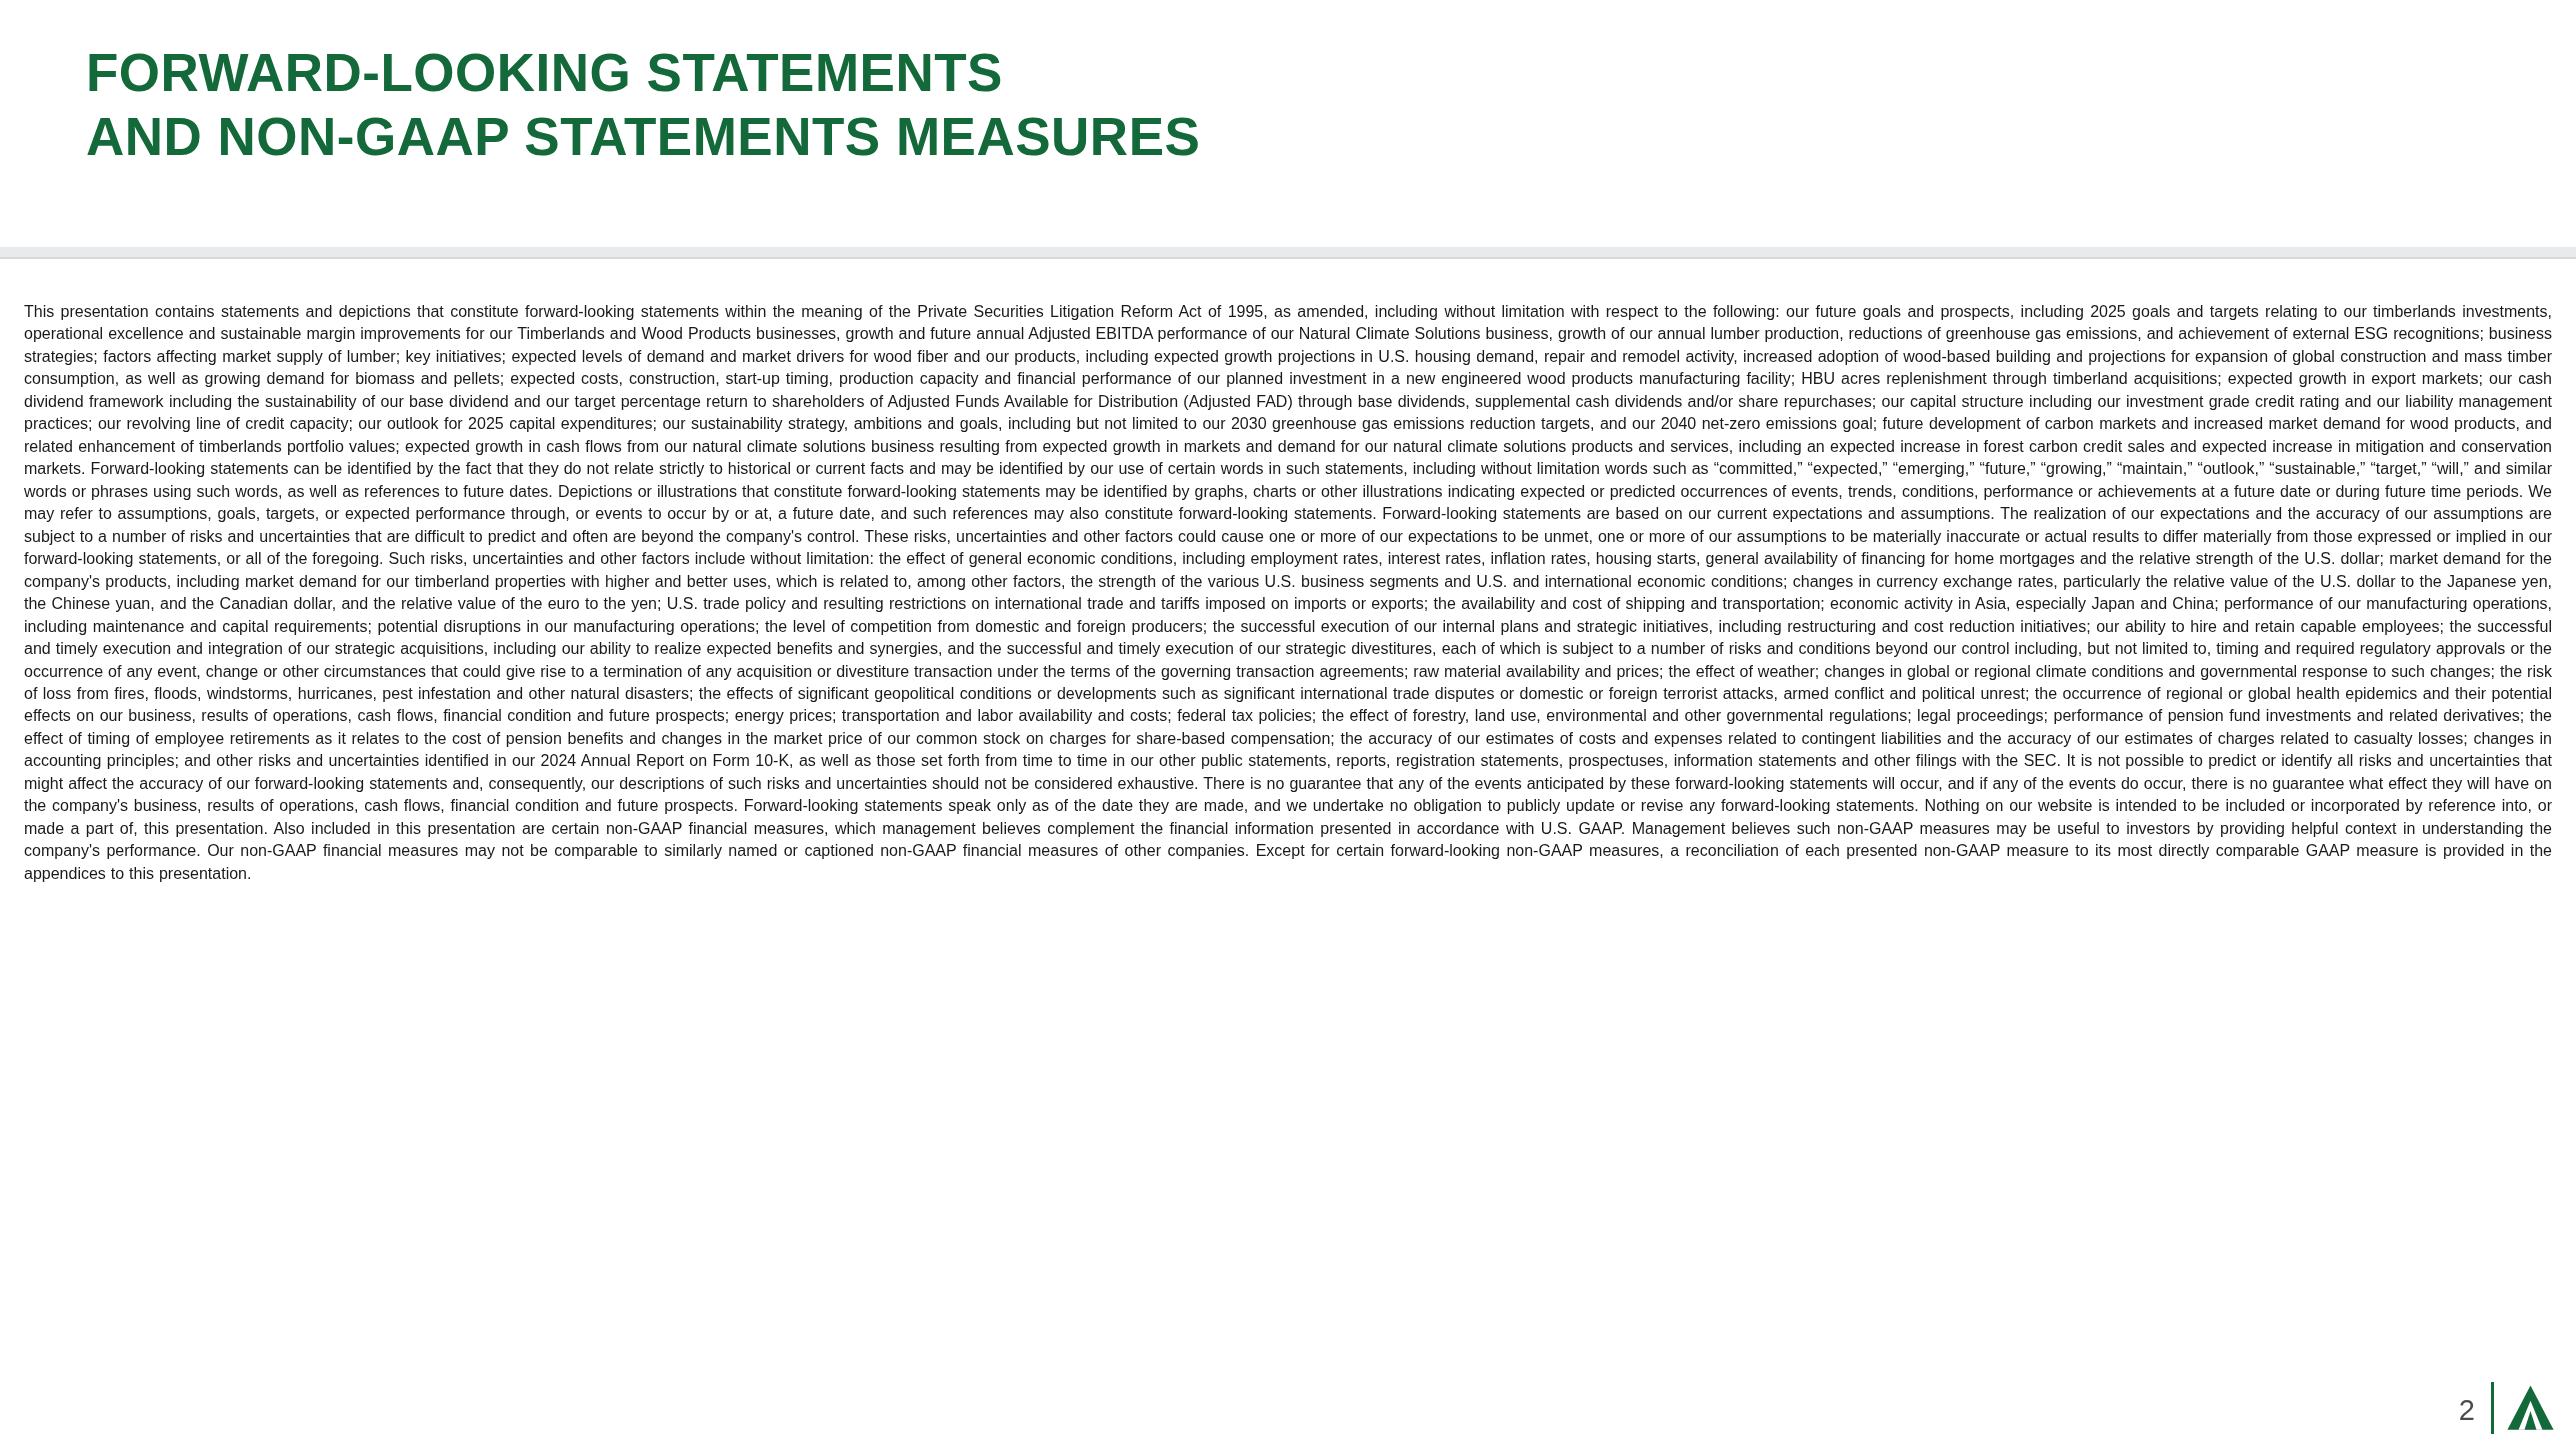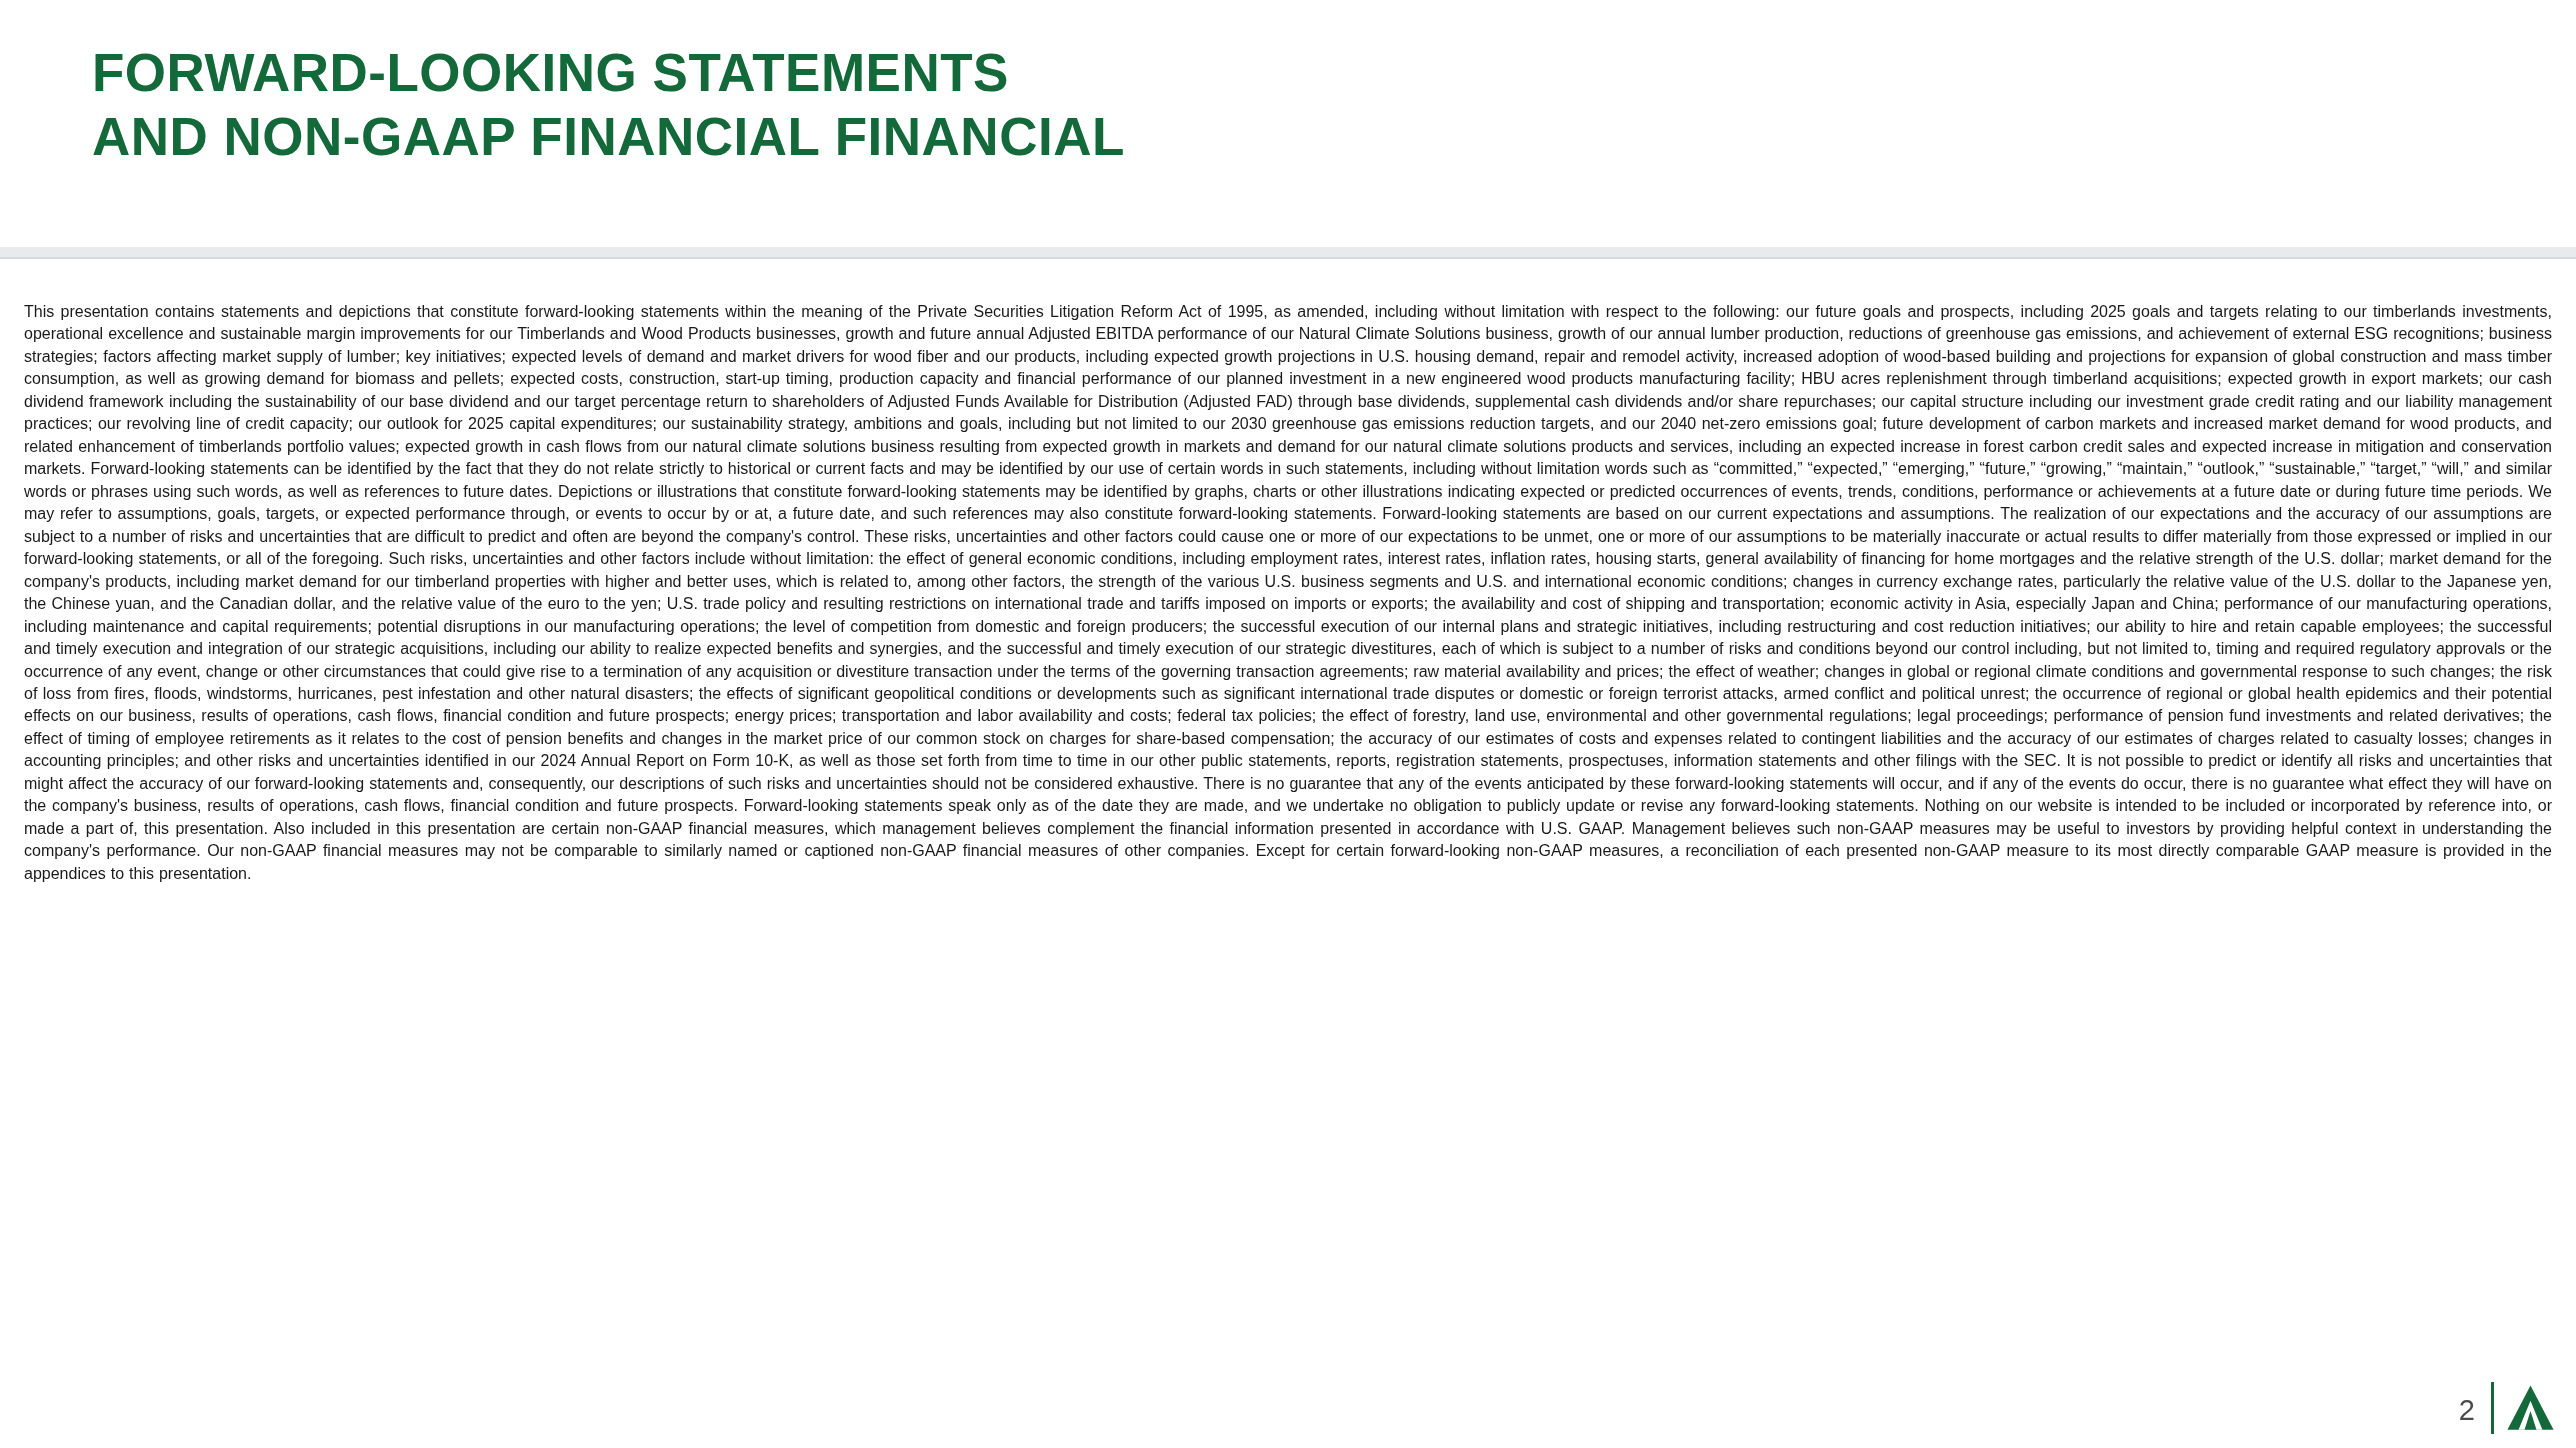--- a/index.html
+++ b/index.html
@@ -14,21 +14,21 @@
     position: relative;
     overflow: hidden;
   }
   .slide {
     position: absolute;
     inset: 0;
     background: #ffffff;
   }
   .title-block {
     position: absolute;
-    left: 92px;
+    left: 86px;
     top: 41px;
     width: 2061px;
   }
   .title-line {
     color: #14693a;
     font-size: 53px;
     font-weight: bold;
     letter-spacing: 0.5px;
     line-height: 1.20;
     white-space: nowrap;
@@ -90,21 +90,21 @@
   }
   .logo-mark svg { display: block; }
 </style>
 </head>
 <body>
 
 <div class="slide">
 
   <div class="title-block">
     <div class="title-line">FORWARD-LOOKING STATEMENTS</div>
-    <div class="title-line">AND NON-GAAP FINANCIAL FINANCIAL</div>
+    <div class="title-line">AND NON-GAAP STATEMENTS MEASURES</div>
   </div>
 
   <div class="divider">
     <div class="divider-inner"></div>
   </div>
 
   <div class="body-area">
     <p class="body-text">This presentation contains statements and depictions that constitute forward-looking statements within the meaning of the Private Securities Litigation Reform Act of 1995, as amended, including without limitation with respect to the following: our future goals and prospects, including 2025 goals and targets relating to our timberlands investments, operational excellence and sustainable margin improvements for our Timberlands and Wood Products businesses, growth and future annual Adjusted EBITDA performance of our Natural Climate Solutions business, growth of our annual lumber production, reductions of greenhouse gas emissions, and achievement of external ESG recognitions; business strategies; factors affecting market supply of lumber; key initiatives; expected levels of demand and market drivers for wood fiber and our products, including expected growth projections in U.S. housing demand, repair and remodel activity, increased adoption of wood-based building and projections for expansion of global construction and mass timber consumption, as well as growing demand for biomass and pellets; expected costs, construction, start-up timing, production capacity and financial performance of our planned investment in a new engineered wood products manufacturing facility; HBU acres replenishment through timberland acquisitions; expected growth in export markets; our cash dividend framework including the sustainability of our base dividend and our target percentage return to shareholders of Adjusted Funds Available for Distribution (Adjusted FAD) through base dividends, supplemental cash dividends and/or share repurchases; our capital structure including our investment grade credit rating and our liability management practices; our revolving line of credit capacity; our outlook for 2025 capital expenditures; our sustainability strategy, ambitions and goals, including but not limited to our 2030 greenhouse gas emissions reduction targets, and our 2040 net-zero emissions goal; future development of carbon markets and increased market demand for wood products, and related enhancement of timberlands portfolio values; expected growth in cash flows from our natural climate solutions business resulting from expected growth in markets and demand for our natural climate solutions products and services, including an expected increase in forest carbon credit sales and expected increase in mitigation and conservation markets. Forward-looking statements can be identified by the fact that they do not relate strictly to historical or current facts and may be identified by our use of certain words in such statements, including without limitation words such as “committed,” “expected,” “emerging,” “future,” “growing,” “maintain,” “outlook,” “sustainable,” “target,” “will,” and similar words or phrases using such words, as well as references to future dates. Depictions or illustrations that constitute forward-looking statements may be identified by graphs, charts or other illustrations indicating expected or predicted occurrences of events, trends, conditions, performance or achievements at a future date or during future time periods. We may refer to assumptions, goals, targets, or expected performance through, or events to occur by or at, a future date, and such references may also constitute forward-looking statements. Forward-looking statements are based on our current expectations and assumptions. The realization of our expectations and the accuracy of our assumptions are subject to a number of risks and uncertainties that are difficult to predict and often are beyond the company's control. These risks, uncertainties and other factors could cause one or more of our expectations to be unmet, one or more of our assumptions to be materially inaccurate or actual results to differ materially from those expressed or implied in our forward-looking statements, or all of the foregoing. Such risks, uncertainties and other factors include without limitation: the effect of general economic conditions, including employment rates, interest rates, inflation rates, housing starts, general availability of financing for home mortgages and the relative strength of the U.S. dollar; market demand for the company's products, including market demand for our timberland properties with higher and better uses, which is related to, among other factors, the strength of the various U.S. business segments and U.S. and international economic conditions; changes in currency exchange rates, particularly the relative value of the U.S. dollar to the Japanese yen, the Chinese yuan, and the Canadian dollar, and the relative value of the euro to the yen; U.S. trade policy and resulting restrictions on international trade and tariffs imposed on imports or exports; the availability and cost of shipping and transportation; economic activity in Asia, especially Japan and China; performance of our manufacturing operations, including maintenance and capital requirements; potential disruptions in our manufacturing operations; the level of competition from domestic and foreign producers; the successful execution of our internal plans and strategic initiatives, including restructuring and cost reduction initiatives; our ability to hire and retain capable employees; the successful and timely execution and integration of our strategic acquisitions, including our ability to realize expected benefits and synergies, and the successful and timely execution of our strategic divestitures, each of which is subject to a number of risks and conditions beyond our control including, but not limited to, timing and required regulatory approvals or the occurrence of any event, change or other circumstances that could give rise to a termination of any acquisition or divestiture transaction under the terms of the governing transaction agreements; raw material availability and prices; the effect of weather; changes in global or regional climate conditions and governmental response to such changes; the risk of loss from fires, floods, windstorms, hurricanes, pest infestation and other natural disasters; the effects of significant geopolitical conditions or developments such as significant international trade disputes or domestic or foreign terrorist attacks, armed conflict and political unrest; the occurrence of regional or global health epidemics and their potential effects on our business, results of operations, cash flows, financial condition and future prospects; energy prices; transportation and labor availability and costs; federal tax policies; the effect of forestry, land use, environmental and other governmental regulations; legal proceedings; performance of pension fund investments and related derivatives; the effect of timing of employee retirements as it relates to the cost of pension benefits and changes in the market price of our common stock on charges for share-based compensation; the accuracy of our estimates of costs and expenses related to contingent liabilities and the accuracy of our estimates of charges related to casualty losses; changes in accounting principles; and other risks and uncertainties identified in our 2024 Annual Report on Form 10-K, as well as those set forth from time to time in our other public statements, reports, registration statements, prospectuses, information statements and other filings with the SEC. It is not possible to predict or identify all risks and uncertainties that might affect the accuracy of our forward-looking statements and, consequently, our descriptions of such risks and uncertainties should not be considered exhaustive. There is no guarantee that any of the events anticipated by these forward-looking statements will occur, and if any of the events do occur, there is no guarantee what effect they will have on the company's business, results of operations, cash flows, financial condition and future prospects. Forward-looking statements speak only as of the date they are made, and we undertake no obligation to publicly update or revise any forward-looking statements. Nothing on our website is intended to be included or incorporated by reference into, or made a part of, this presentation. Also included in this presentation are certain non-GAAP financial measures, which management believes complement the financial information presented in accordance with U.S. GAAP.  Management believes such non-GAAP measures may be useful to investors by providing helpful context in understanding the company's performance. Our non-GAAP financial measures may not be comparable to similarly named or captioned non-GAAP financial measures of other companies. Except for certain forward-looking non-GAAP measures, a reconciliation of each presented non-GAAP measure to its most directly comparable GAAP measure is provided in the appendices to this presentation.</p>
   </div>
 

